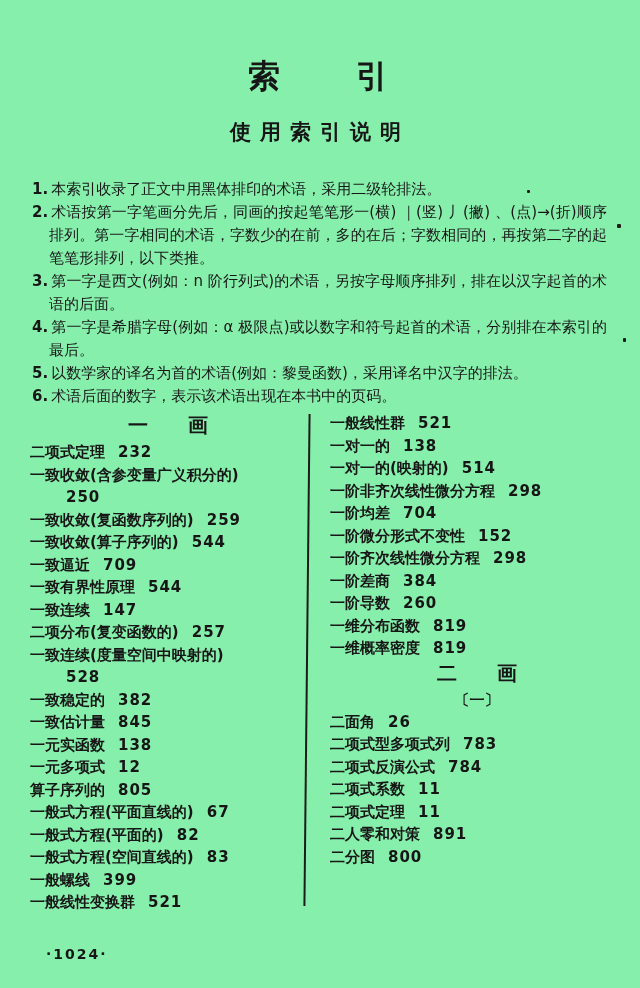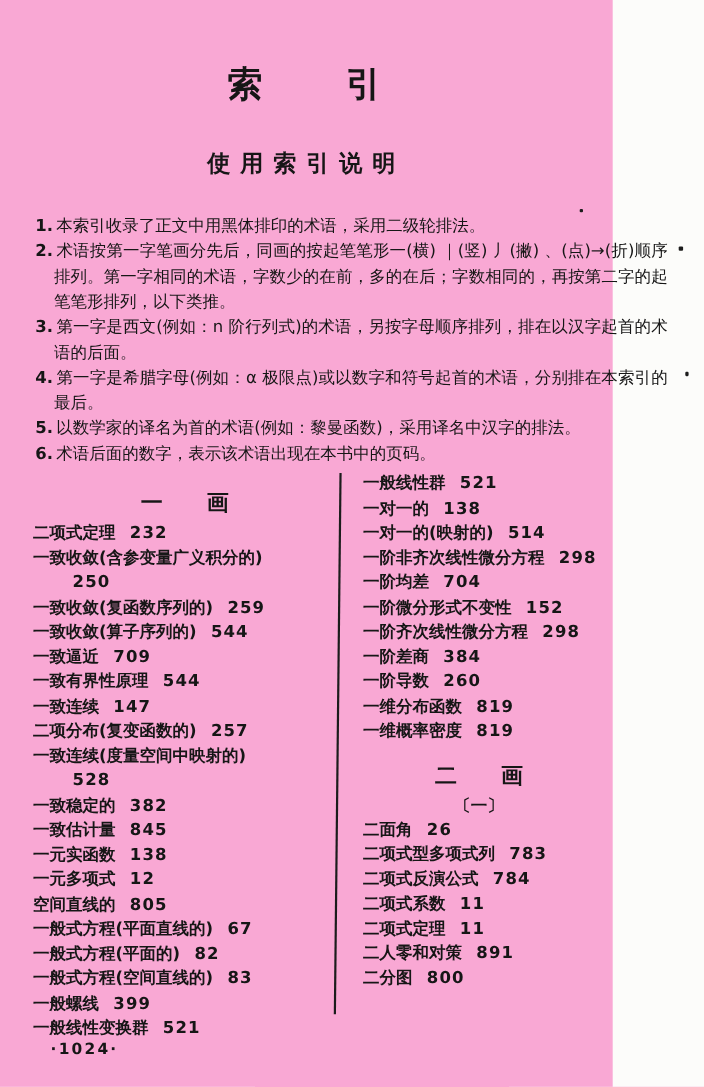--- a/index.html
+++ b/index.html
@@ -5,34 +5,34 @@
   html,body{margin:0;padding:0;}
   body{
     width:640px;height:988px;
     background:#fcfcfa;
     font-family:"DejaVu Sans", sans-serif;
     color:#161616;
     overflow:hidden;
   }
   .page{
     position:relative;
-    width:557px;height:988px;
-    background:#f9a8d4;
+    width:640px;height:988px;
+    background:#86efac;
   }
   .title{
     margin:0;
     padding-top:58px;
     text-align:center;
     font-size:32px;
     line-height:36px;
     font-weight:bold;
     letter-spacing:4px;
   }
   .subtitle{
-    margin:42px 0 0 0;
+    margin:26px 0 0 0;
     text-align:center;
     font-size:21px;
     line-height:24px;
     font-weight:bold;
     letter-spacing:9px;
   }
   .instructions{
     margin:34px 33px 0 32px;
     width:575px;
     font-size:15px;
@@ -61,21 +61,20 @@
     background:#1c1c1c;
     margin:2px 6px 0 0;
     transform:rotate(0.6deg);
   }
   .col-heading{
     text-align:center;
     font-size:20px;
     font-weight:bold;
     line-height:26px;
     margin-bottom:3px;
-    margin-top:16px;
   }
   .col-subheading{
     text-align:center;
     font-size:15px;
     font-weight:bold;
     line-height:22px;
   }
   .row{
     font-size:15px;
     font-weight:bold;
@@ -158,21 +157,21 @@
           <div class="row wrap"><span class="term">一致连续(度量空间中映射的)</span><span class="pg">528</span></div>
 
           <div class="row"><span class="term">一致稳定的</span><span class="pg">382</span></div>
 
           <div class="row"><span class="term">一致估计量</span><span class="pg">845</span></div>
 
           <div class="row"><span class="term">一元实函数</span><span class="pg">138</span></div>
 
           <div class="row"><span class="term">一元多项式</span><span class="pg">12</span></div>
 
-          <div class="row"><span class="term">空间直线的</span><span class="pg">805</span></div>
+          <div class="row"><span class="term">算子序列的</span><span class="pg">805</span></div>
 
           <div class="row"><span class="term">一般式方程(平面直线的)</span><span class="pg">67</span></div>
 
           <div class="row"><span class="term">一般式方程(平面的)</span><span class="pg">82</span></div>
 
           <div class="row"><span class="term">一般式方程(空间直线的)</span><span class="pg">83</span></div>
 
           <div class="row"><span class="term">一般螺线</span><span class="pg">399</span></div>
 
           <div class="row"><span class="term">一般线性变换群</span><span class="pg">521</span></div>

